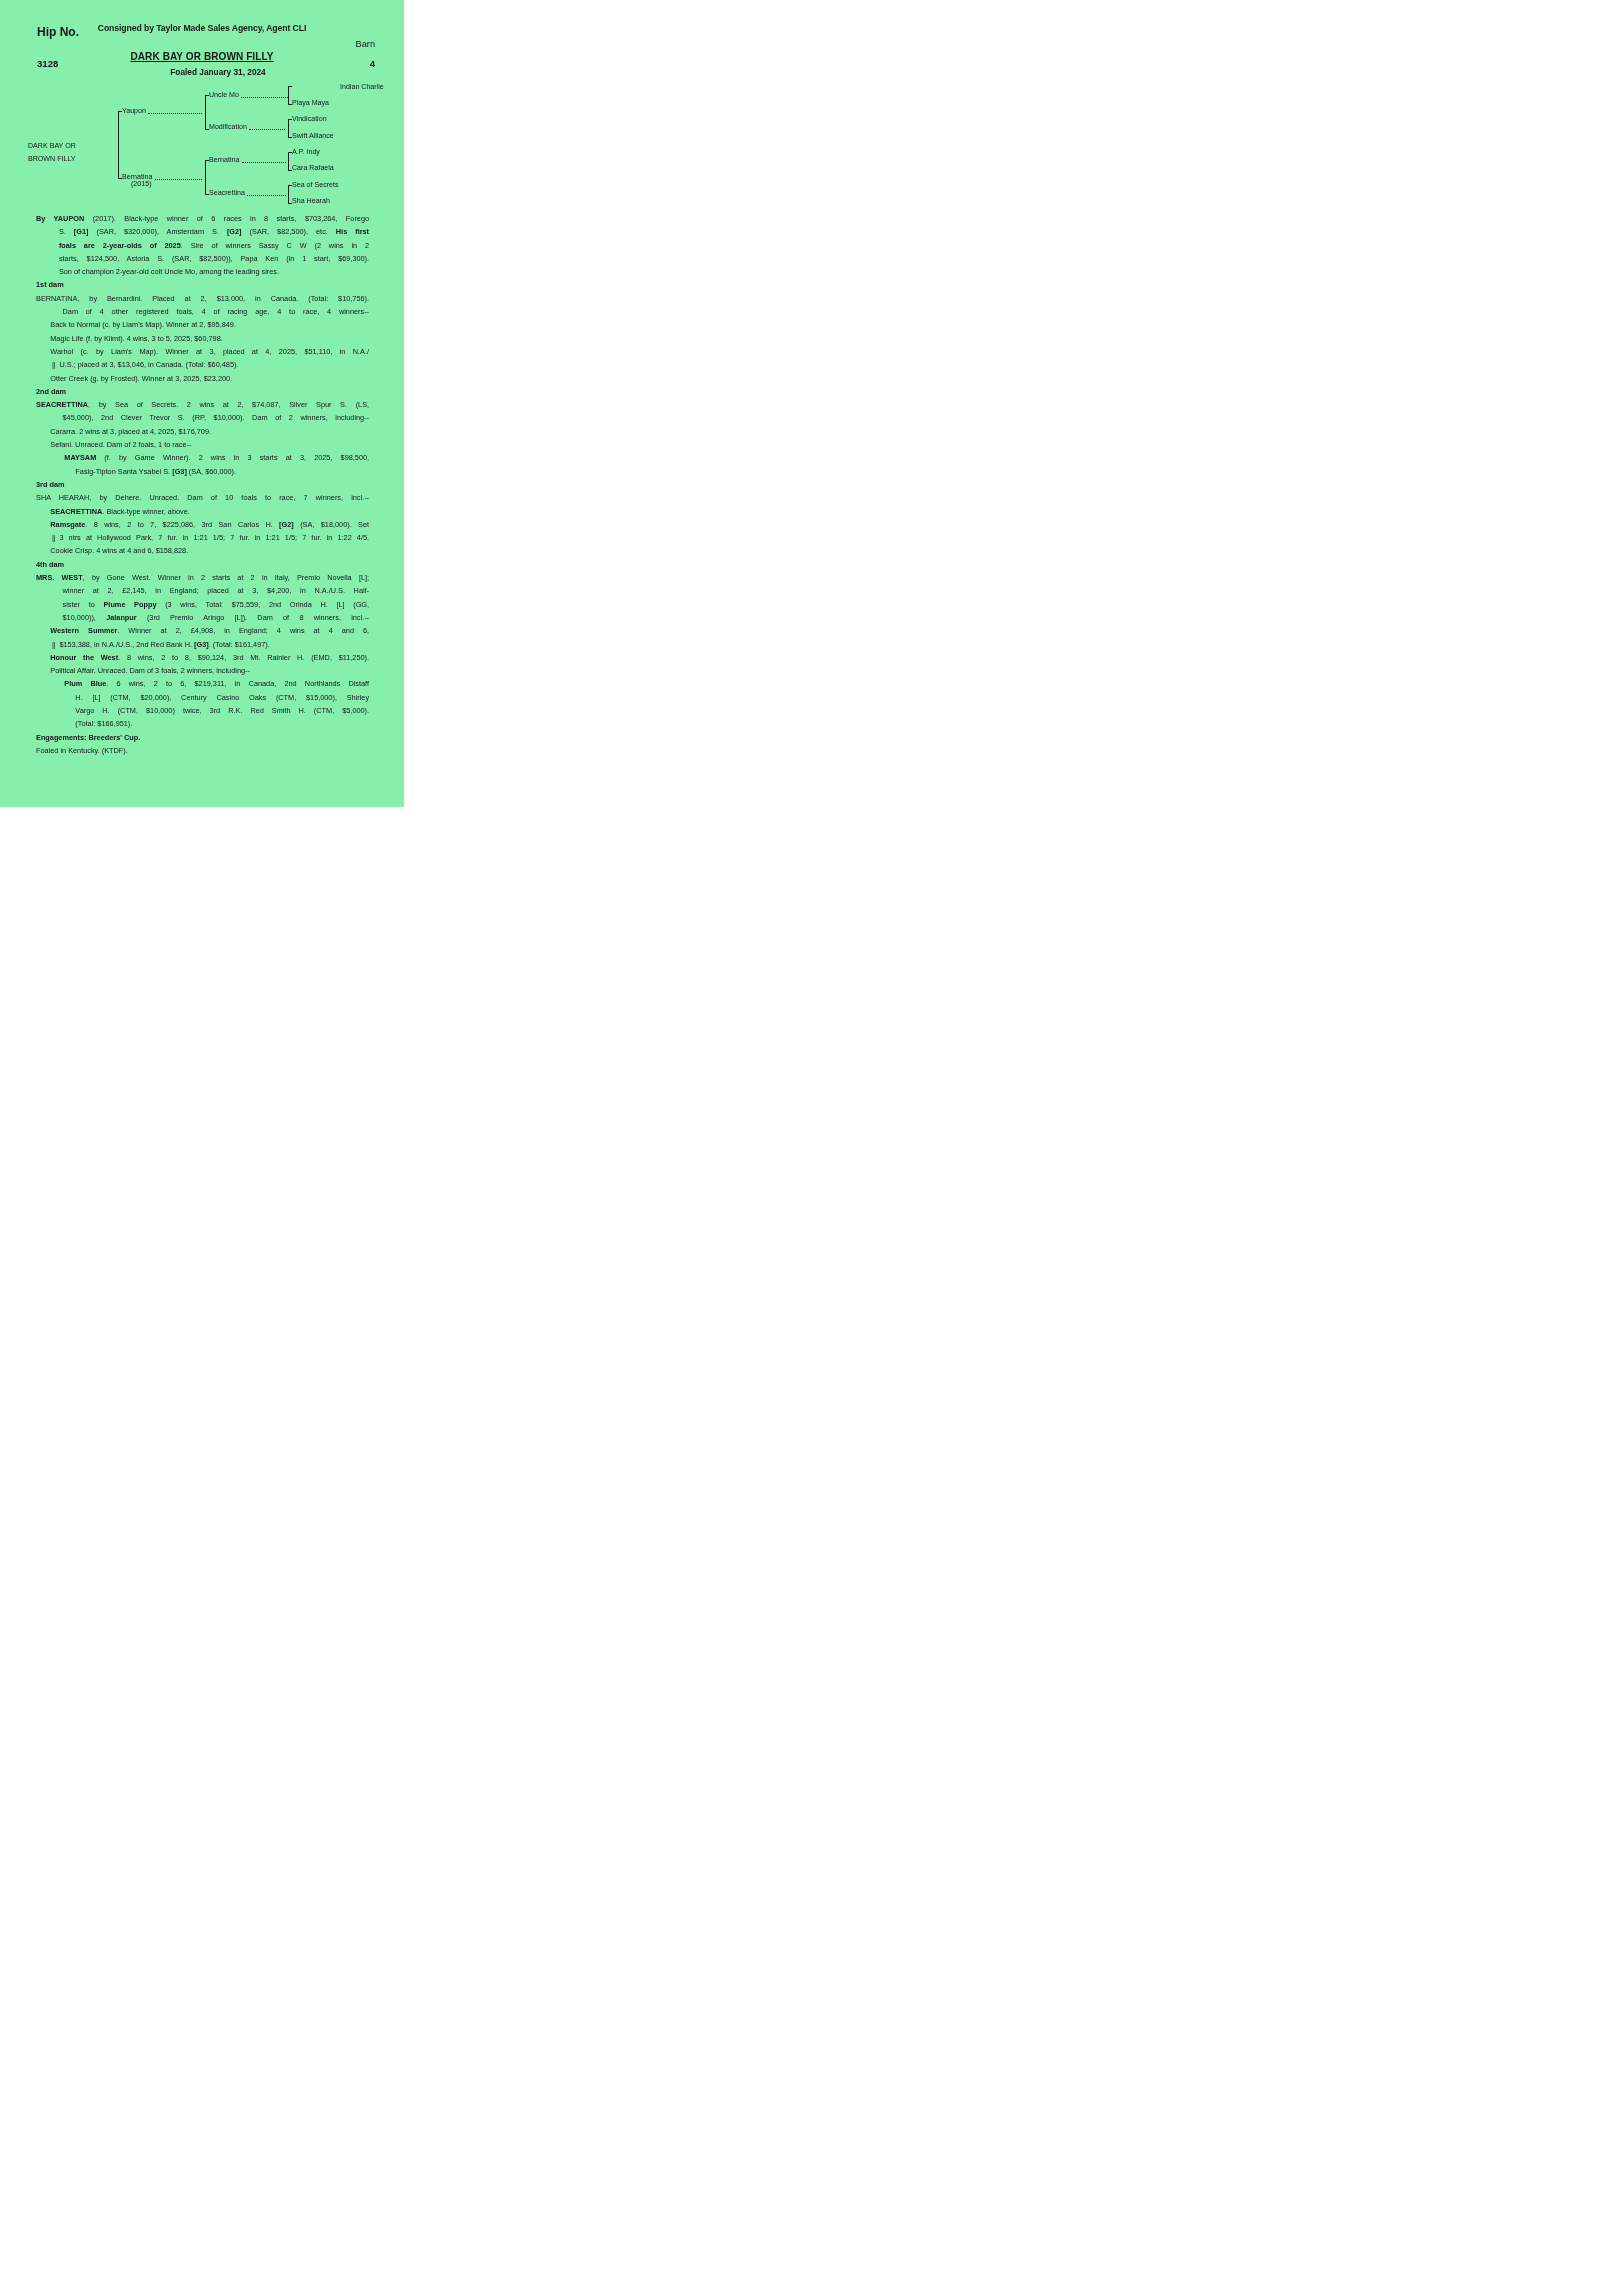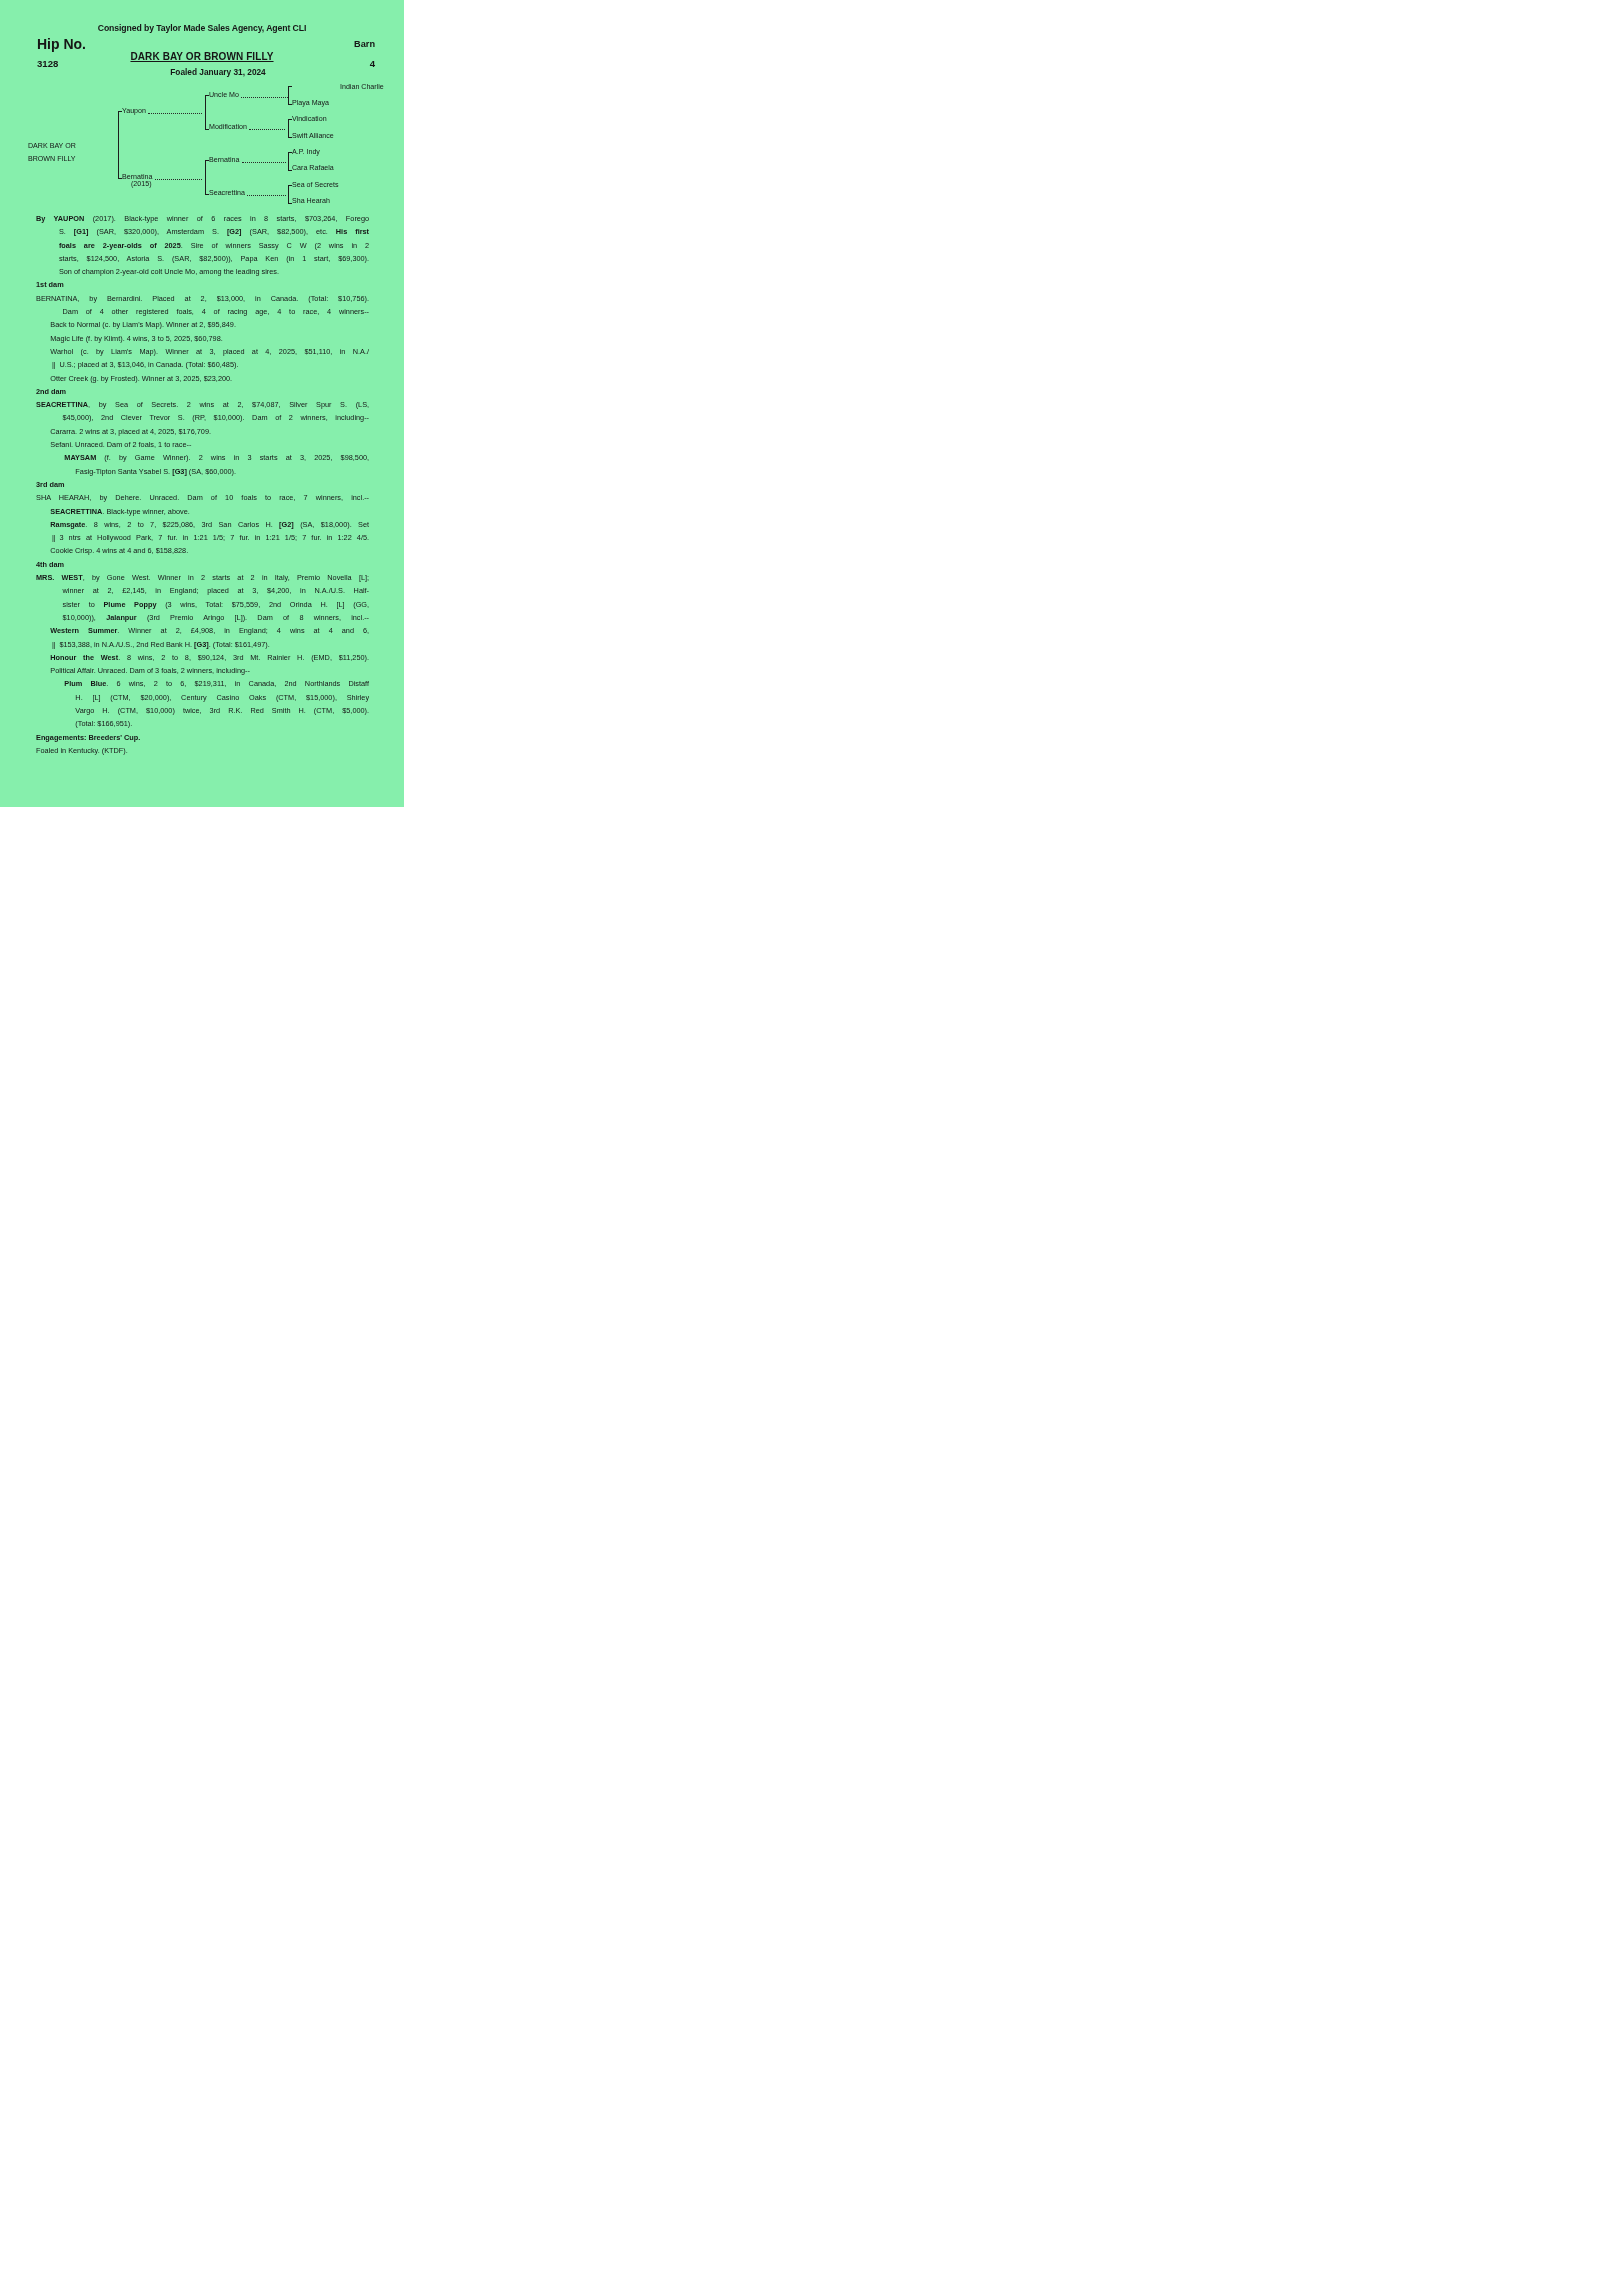--- a/index.html
+++ b/index.html
@@ -3,23 +3,23 @@
 <meta charset="utf-8">
 <style>
   html,body { margin:0; padding:0; background:#ffffff; }
   .page {
     position:relative; width:404px; height:807px; background:#86efac;
     font-family:"Liberation Sans", sans-serif; color:#161616; overflow:hidden;
   }
   
   .consignor { position:absolute; left:0; right:0; top:23px; text-align:center;
                font-size:8.7px; font-weight:bold; letter-spacing:-0.1px; }
-  .hip-label  { position:absolute; left:37px;  top:36px;  font-size:14px; font-weight:bold;text-align:center; }
+  .hip-label  { position:absolute; left:37px;  top:25px;  font-size:12px; font-weight:bold;text-align:center; }
   .hip-number { position:absolute; left:37px;  top:58px; font-size:9.6px; font-weight:bold; }
-  .barn-label  { position:absolute; right:29px; top:39px;  font-size:9.2px; font-weight:bold; text-align:left; }
+  .barn-label  { position:absolute; right:29px; top:39px;  font-size:9.2px; font-weight:normal; text-align:left; }
   .barn-number { position:absolute; right:29px; top:58px; font-size:9.6px; font-weight:bold; text-align:right; }
   .title  { position:absolute; left:0; right:0; top:51px; text-align:center;
             font-size:10px; font-weight:bold; letter-spacing:0.1px;text-decoration:underline; }
   .foaled { position:absolute; left:0; right:0; top:67px; text-align:center;
             font-size:8.3px; font-weight:bold;padding-left:32px; }
   
   .tree { position:absolute; left:0; top:0; width:404px; height:216px; font-size:7.1px; }
   .subject { position:absolute; left:28px; top:140px; line-height:13px; white-space:nowrap; }
   .prow { position:absolute; display:flex; align-items:flex-end; height:8.3px;
           line-height:8.3px; }

